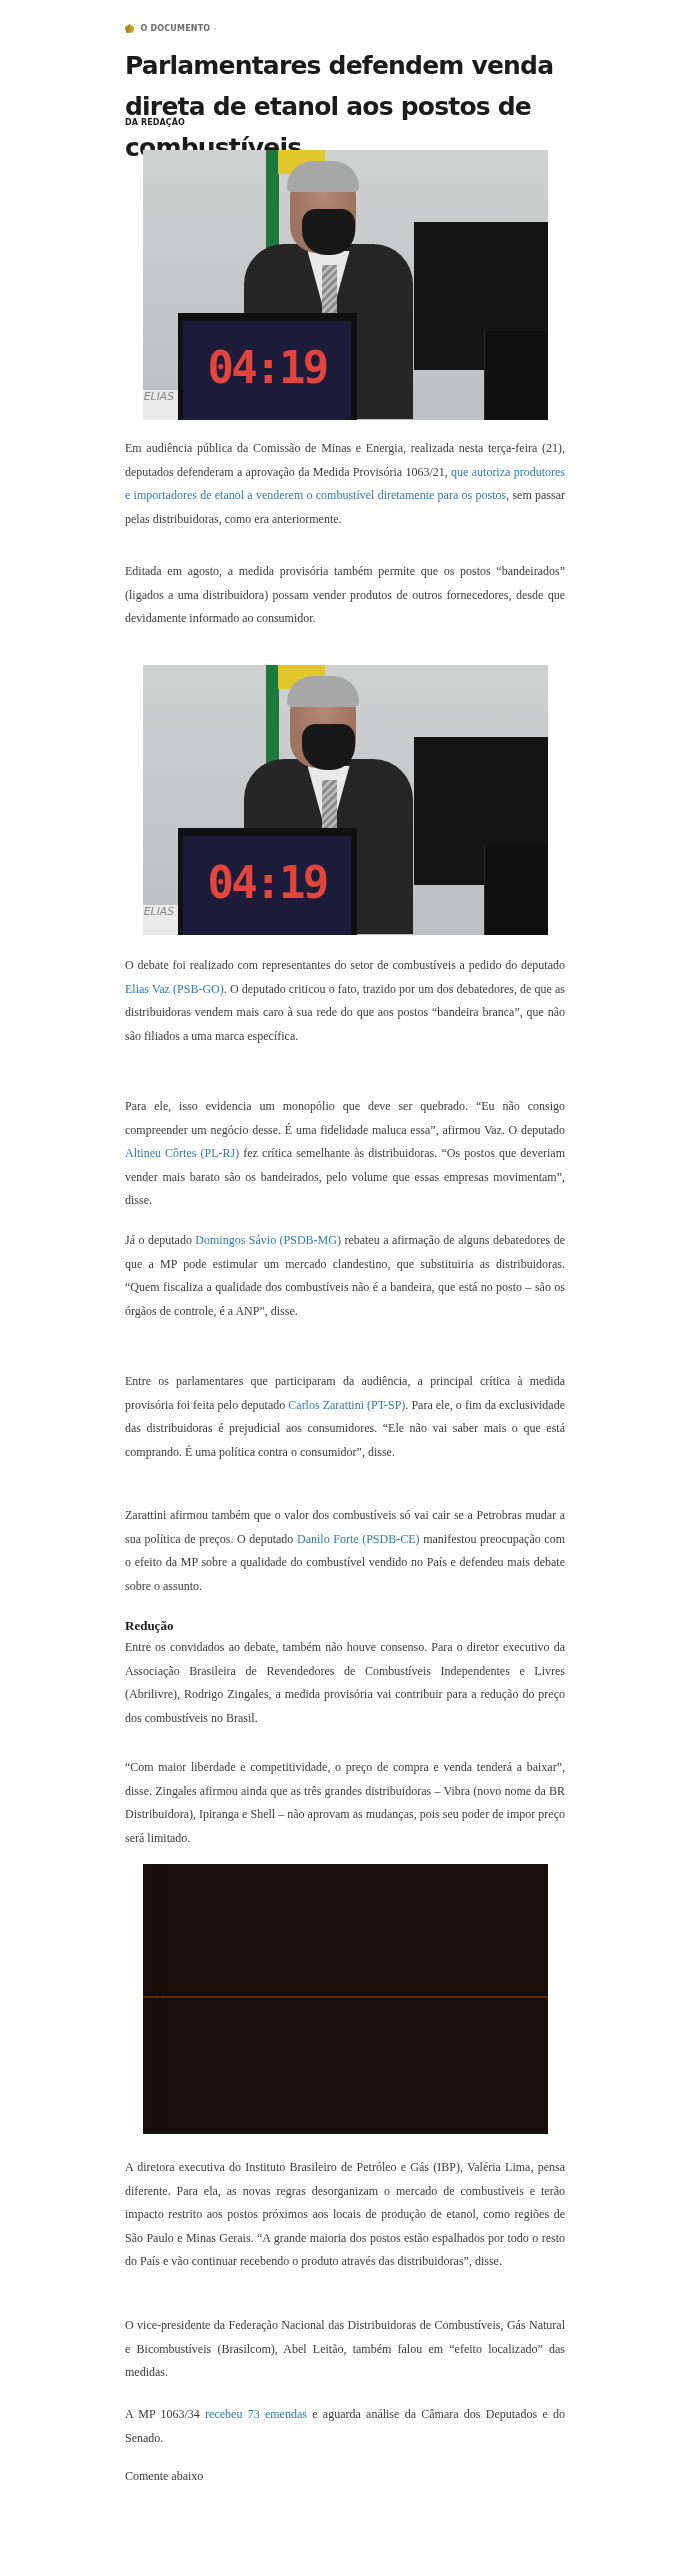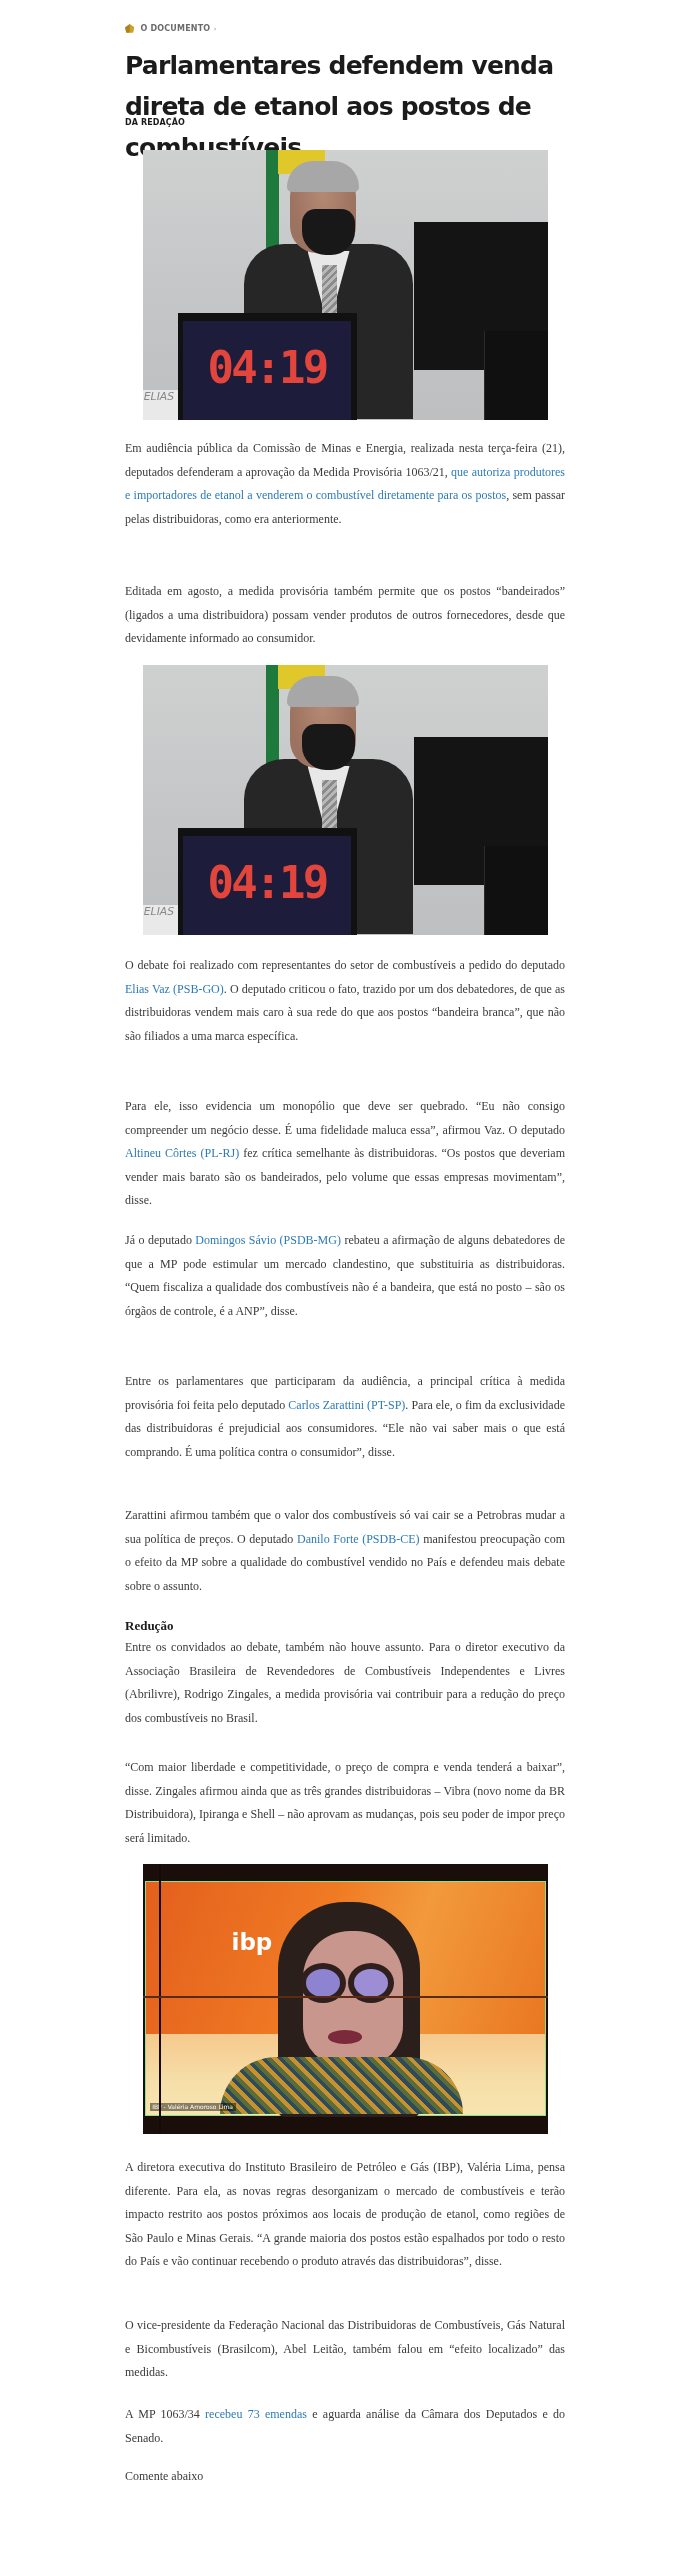--- a/index.html
+++ b/index.html
@@ -93,21 +93,21 @@
     <div class="monitor"></div>
       <div class="monitor2"></div>
     <div class="nameplate">ELIAS</div>
     <div class="timer">
         <div class="timer-screen">04:19</div>
       </div>
   </div>
 
   <p class="p-text" style="top:437px;"><span>Em audiência pública da Comissão de Minas e Energia, realizada nesta terça-feira (21), deputados defenderam a aprovação da Medida Provisória 1063/21, </span><a href="#">que autoriza produtores e importadores de etanol a venderem o combustível diretamente para os postos</a><span>, sem passar pelas distribuidoras, como era anteriormente.</span></p>
 
-  <p class="p-text" style="top:580px;">Editada em agosto, a medida provisória também permite que os postos “bandeirados” (ligados a uma distribuidora) possam vender produtos de outros fornecedores, desde que devidamente informado ao consumidor.</p>
+  <p class="p-text" style="top:560px;">Editada em agosto, a medida provisória também permite que os postos “bandeirados” (ligados a uma distribuidora) possam vender produtos de outros fornecedores, desde que devidamente informado ao consumidor.</p>
 
   <div class="photo deputy" style="left:17.5px; top:665px;">
     <div class="flag-g"></div>
       <div class="flag-y"></div>
       <div class="flag-b"></div>
     <div class="suit"></div>
       <div class="shirt"></div>
       <div class="tie"></div>
     <div class="head"></div>
       <div class="hair"></div>
@@ -125,36 +125,25 @@
   <p class="p-text" style="top:1095px;"><span>Para ele, isso evidencia um monopólio que deve ser quebrado. “Eu não consigo compreender um negócio desse. É uma fidelidade maluca essa”, afirmou Vaz. O deputado </span><a href="#">Altineu Côrtes (PL-RJ)</a><span> fez crítica semelhante às distribuidoras. “Os postos que deveriam vender mais barato são os bandeirados, pelo volume que essas empresas movimentam”, disse.</span></p>
 
   <p class="p-text" style="top:1229px;"><span>Já o deputado </span><a href="#">Domingos Sávio (PSDB-MG)</a><span> rebateu a afirmação de alguns debatedores de que a MP pode estimular um mercado clandestino, que substituiria as distribuidoras. “Quem fiscaliza a qualidade dos combustíveis não é a bandeira, que está no posto – são os órgãos de controle, é a ANP”, disse.</span></p>
 
   <p class="p-text" style="top:1370px;"><span>Entre os parlamentares que participaram da audiência, a principal crítica à medida provisória foi feita pelo deputado </span><a href="#">Carlos Zarattini (PT-SP)</a><span>. Para ele, o fim da exclusividade das distribuidoras é prejudicial aos consumidores. “Ele não vai saber mais o que está comprando. É uma política contra o consumidor”, disse.</span></p>
 
   <p class="p-text" style="top:1504px;"><span>Zarattini afirmou também que o valor dos combustíveis só vai cair se a Petrobras mudar a sua política de preços. O deputado </span><a href="#">Danilo Forte (PSDB-CE)</a><span> manifestou preocupação com o efeito da MP sobre a qualidade do combustível vendido no País e defendeu mais debate sobre o assunto.</span></p>
 
   <h3 class="subhead" style="top:1618px;">Redução</h3>
 
-  <p class="p-text" style="top:1636px;">Entre os convidados ao debate, também não houve assunto. Para o diretor executivo da Associação Brasileira de Revendedores de Combustíveis Independentes e Livres (Abrilivre), Rodrigo Zingales, a medida provisória vai contribuir para a redução do preço dos combustíveis no Brasil.</p>
+  <p class="p-text" style="top:1636px;">Entre os convidados ao debate, também não houve consenso. Para o diretor executivo da Associação Brasileira de Revendedores de Combustíveis Independentes e Livres (Abrilivre), Rodrigo Zingales, a medida provisória vai contribuir para a redução do preço dos combustíveis no Brasil.</p>
 
   <p class="p-text" style="top:1756px;">“Com maior liberdade e competitividade, o preço de compra e venda tenderá a baixar”, disse. Zingales afirmou ainda que as três grandes distribuidoras – Vibra (novo nome da BR Distribuidora), Ipiranga e Shell – não aprovam as mudanças, pois seu poder de impor preço será limitado.</p>
 
   <div class="photo video" style="left:17.5px; top:1864px;">
-    <div class="frame">
-      <div class="wave"></div>
-      <div class="logo">ibp</div>
-      <div class="hair"></div>
-      <div class="face"></div>
-      <div class="glass-l"></div>
-        <div class="glass-r"></div>
-      <div class="mouth"></div>
-      <div class="blouse"></div>
-      <div class="caption">IBP - Valéria Amoroso Lima</div>
-    </div>
     <div class="vline"></div>
     <div class="hline"></div>
   </div>
 
   <p class="p-text" style="top:2156px;">A diretora executiva do Instituto Brasileiro de Petróleo e Gás (IBP), Valéria Lima, pensa diferente. Para ela, as novas regras desorganizam o mercado de combustíveis e terão impacto restrito aos postos próximos aos locais de produção de etanol, como regiões de São Paulo e Minas Gerais. “A grande maioria dos postos estão espalhados por todo o resto do País e vão continuar recebendo o produto através das distribuidoras”, disse.</p>
 
   <p class="p-text" style="top:2314px;">O vice-presidente da Federação Nacional das Distribuidoras de Combustíveis, Gás Natural e Bicombustíveis (Brasilcom), Abel Leitão, também falou em “efeito localizado” das medidas.</p>
 
   <p class="p-text" style="top:2403px;"><span>A MP 1063/34 </span><a href="#">recebeu 73 emendas</a><span> e aguarda análise da Câmara dos Deputados e do Senado.</span></p>
 

